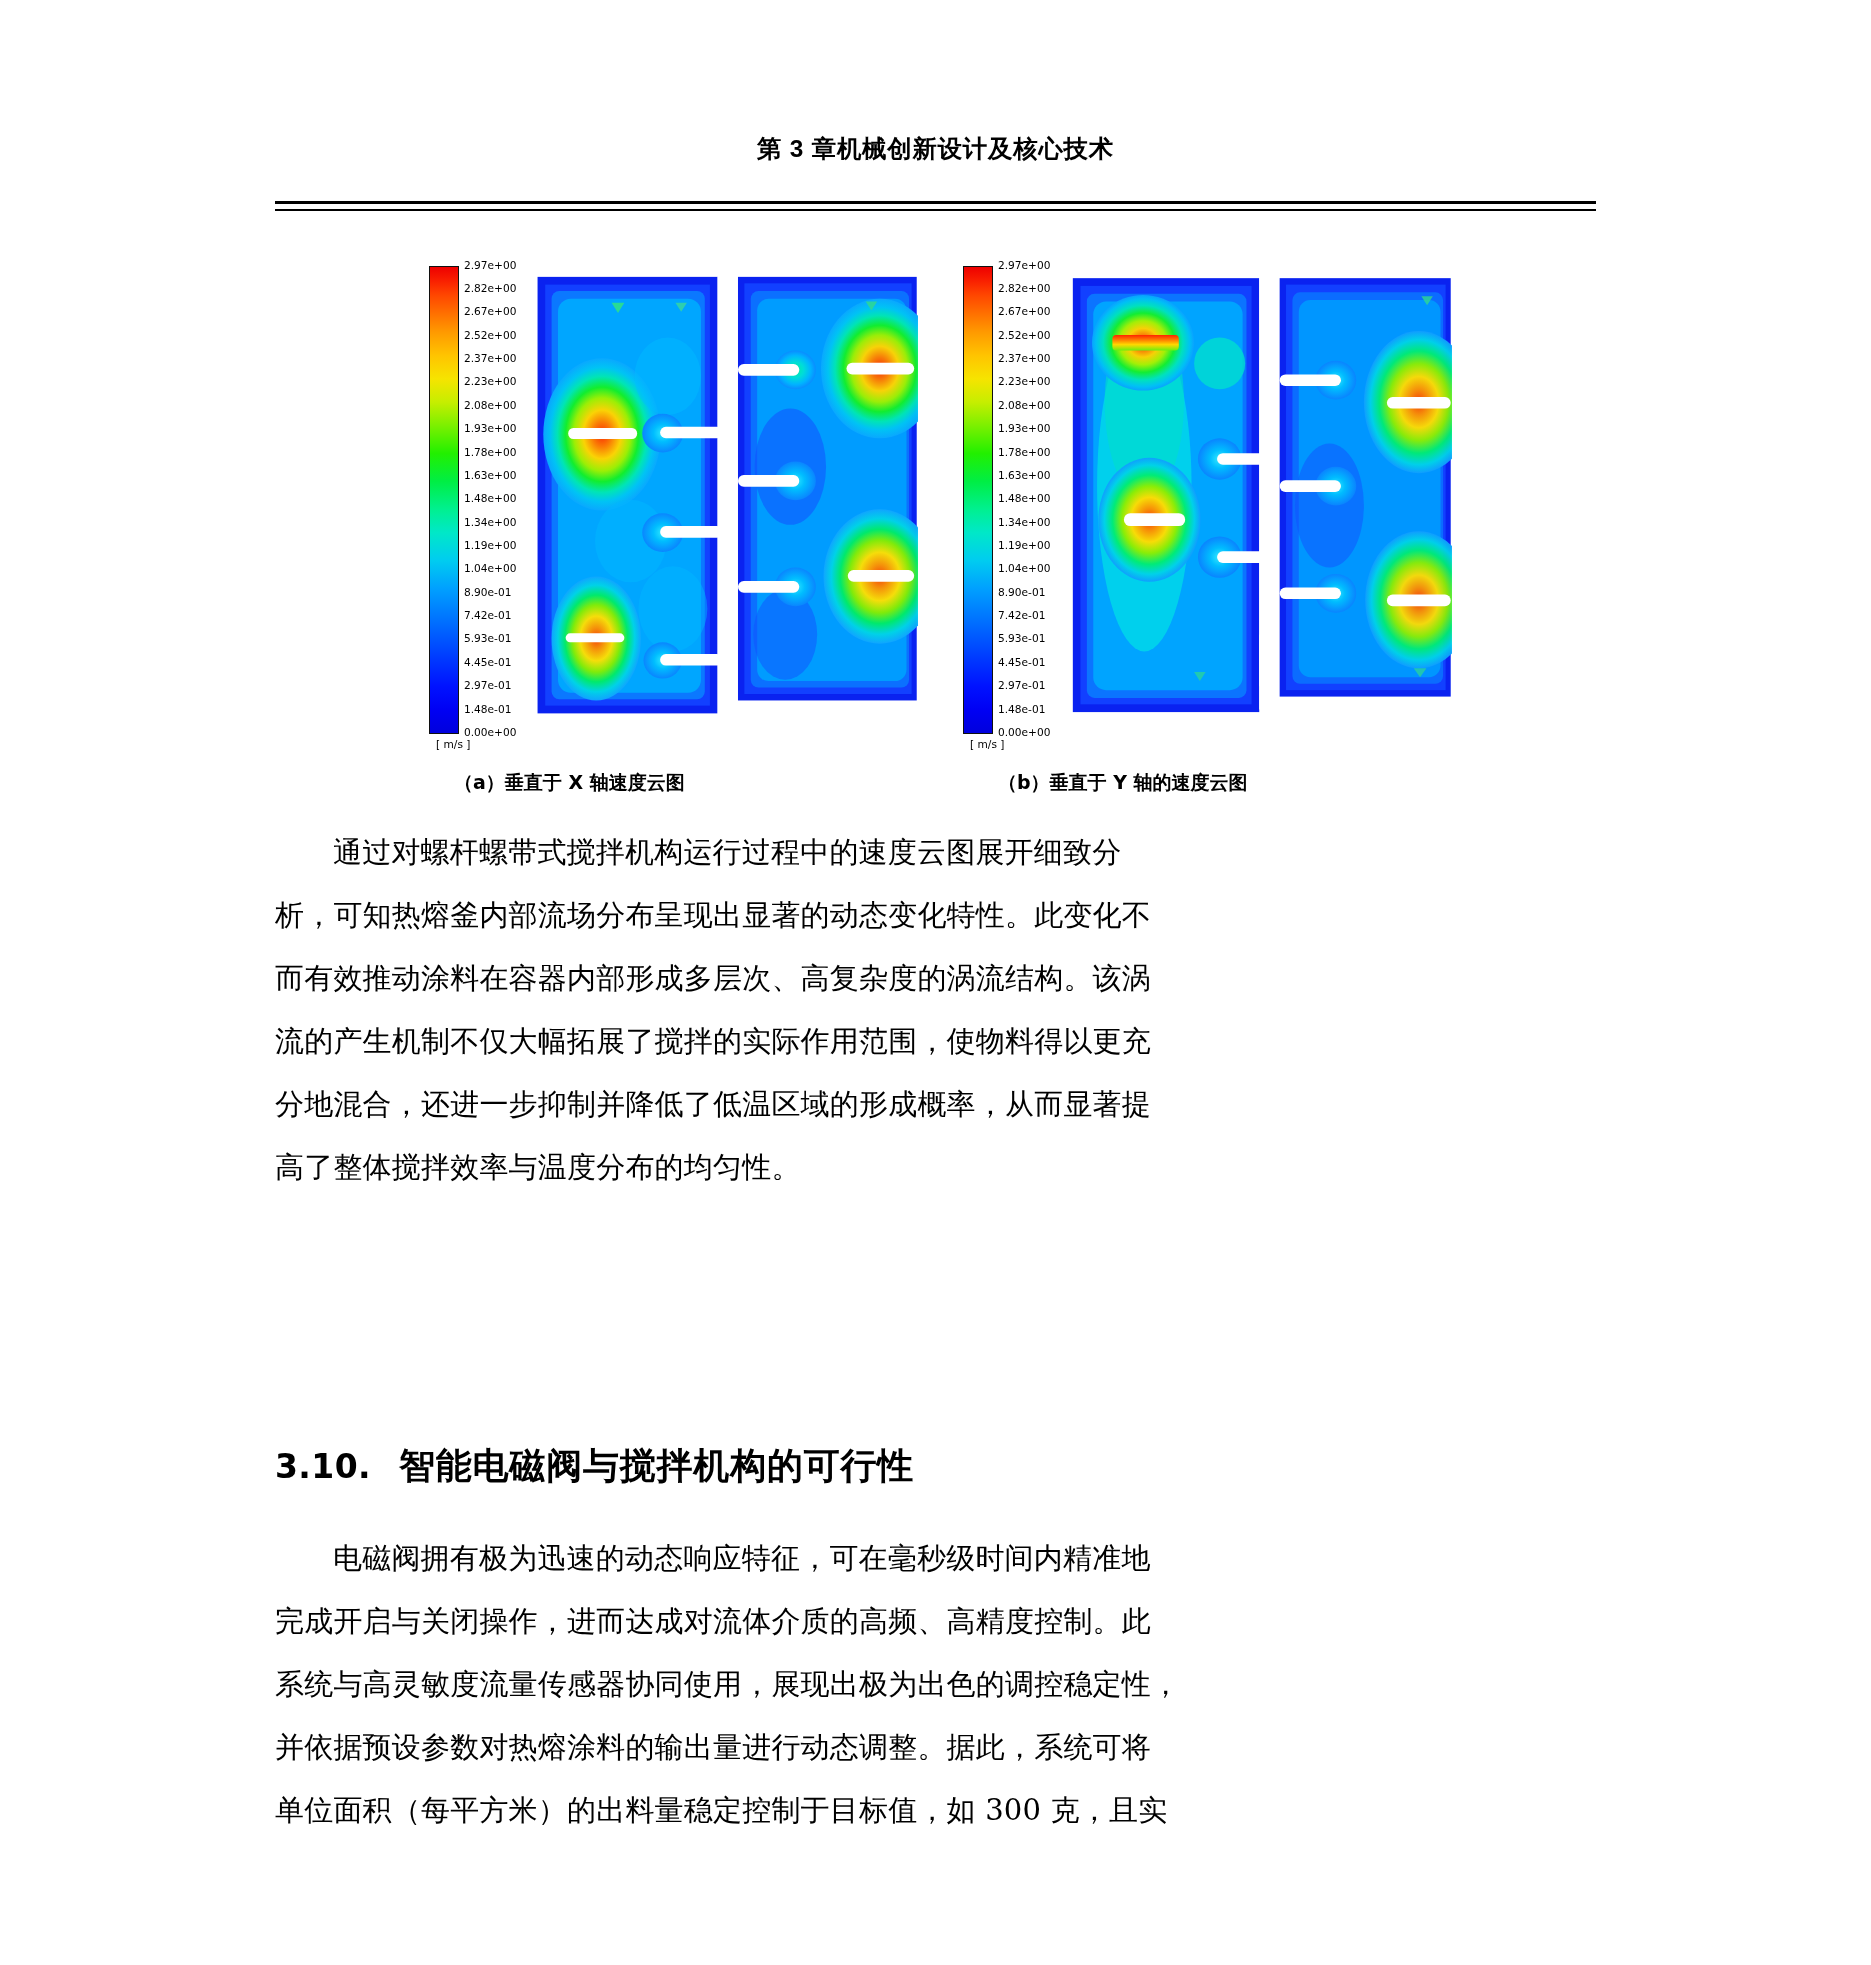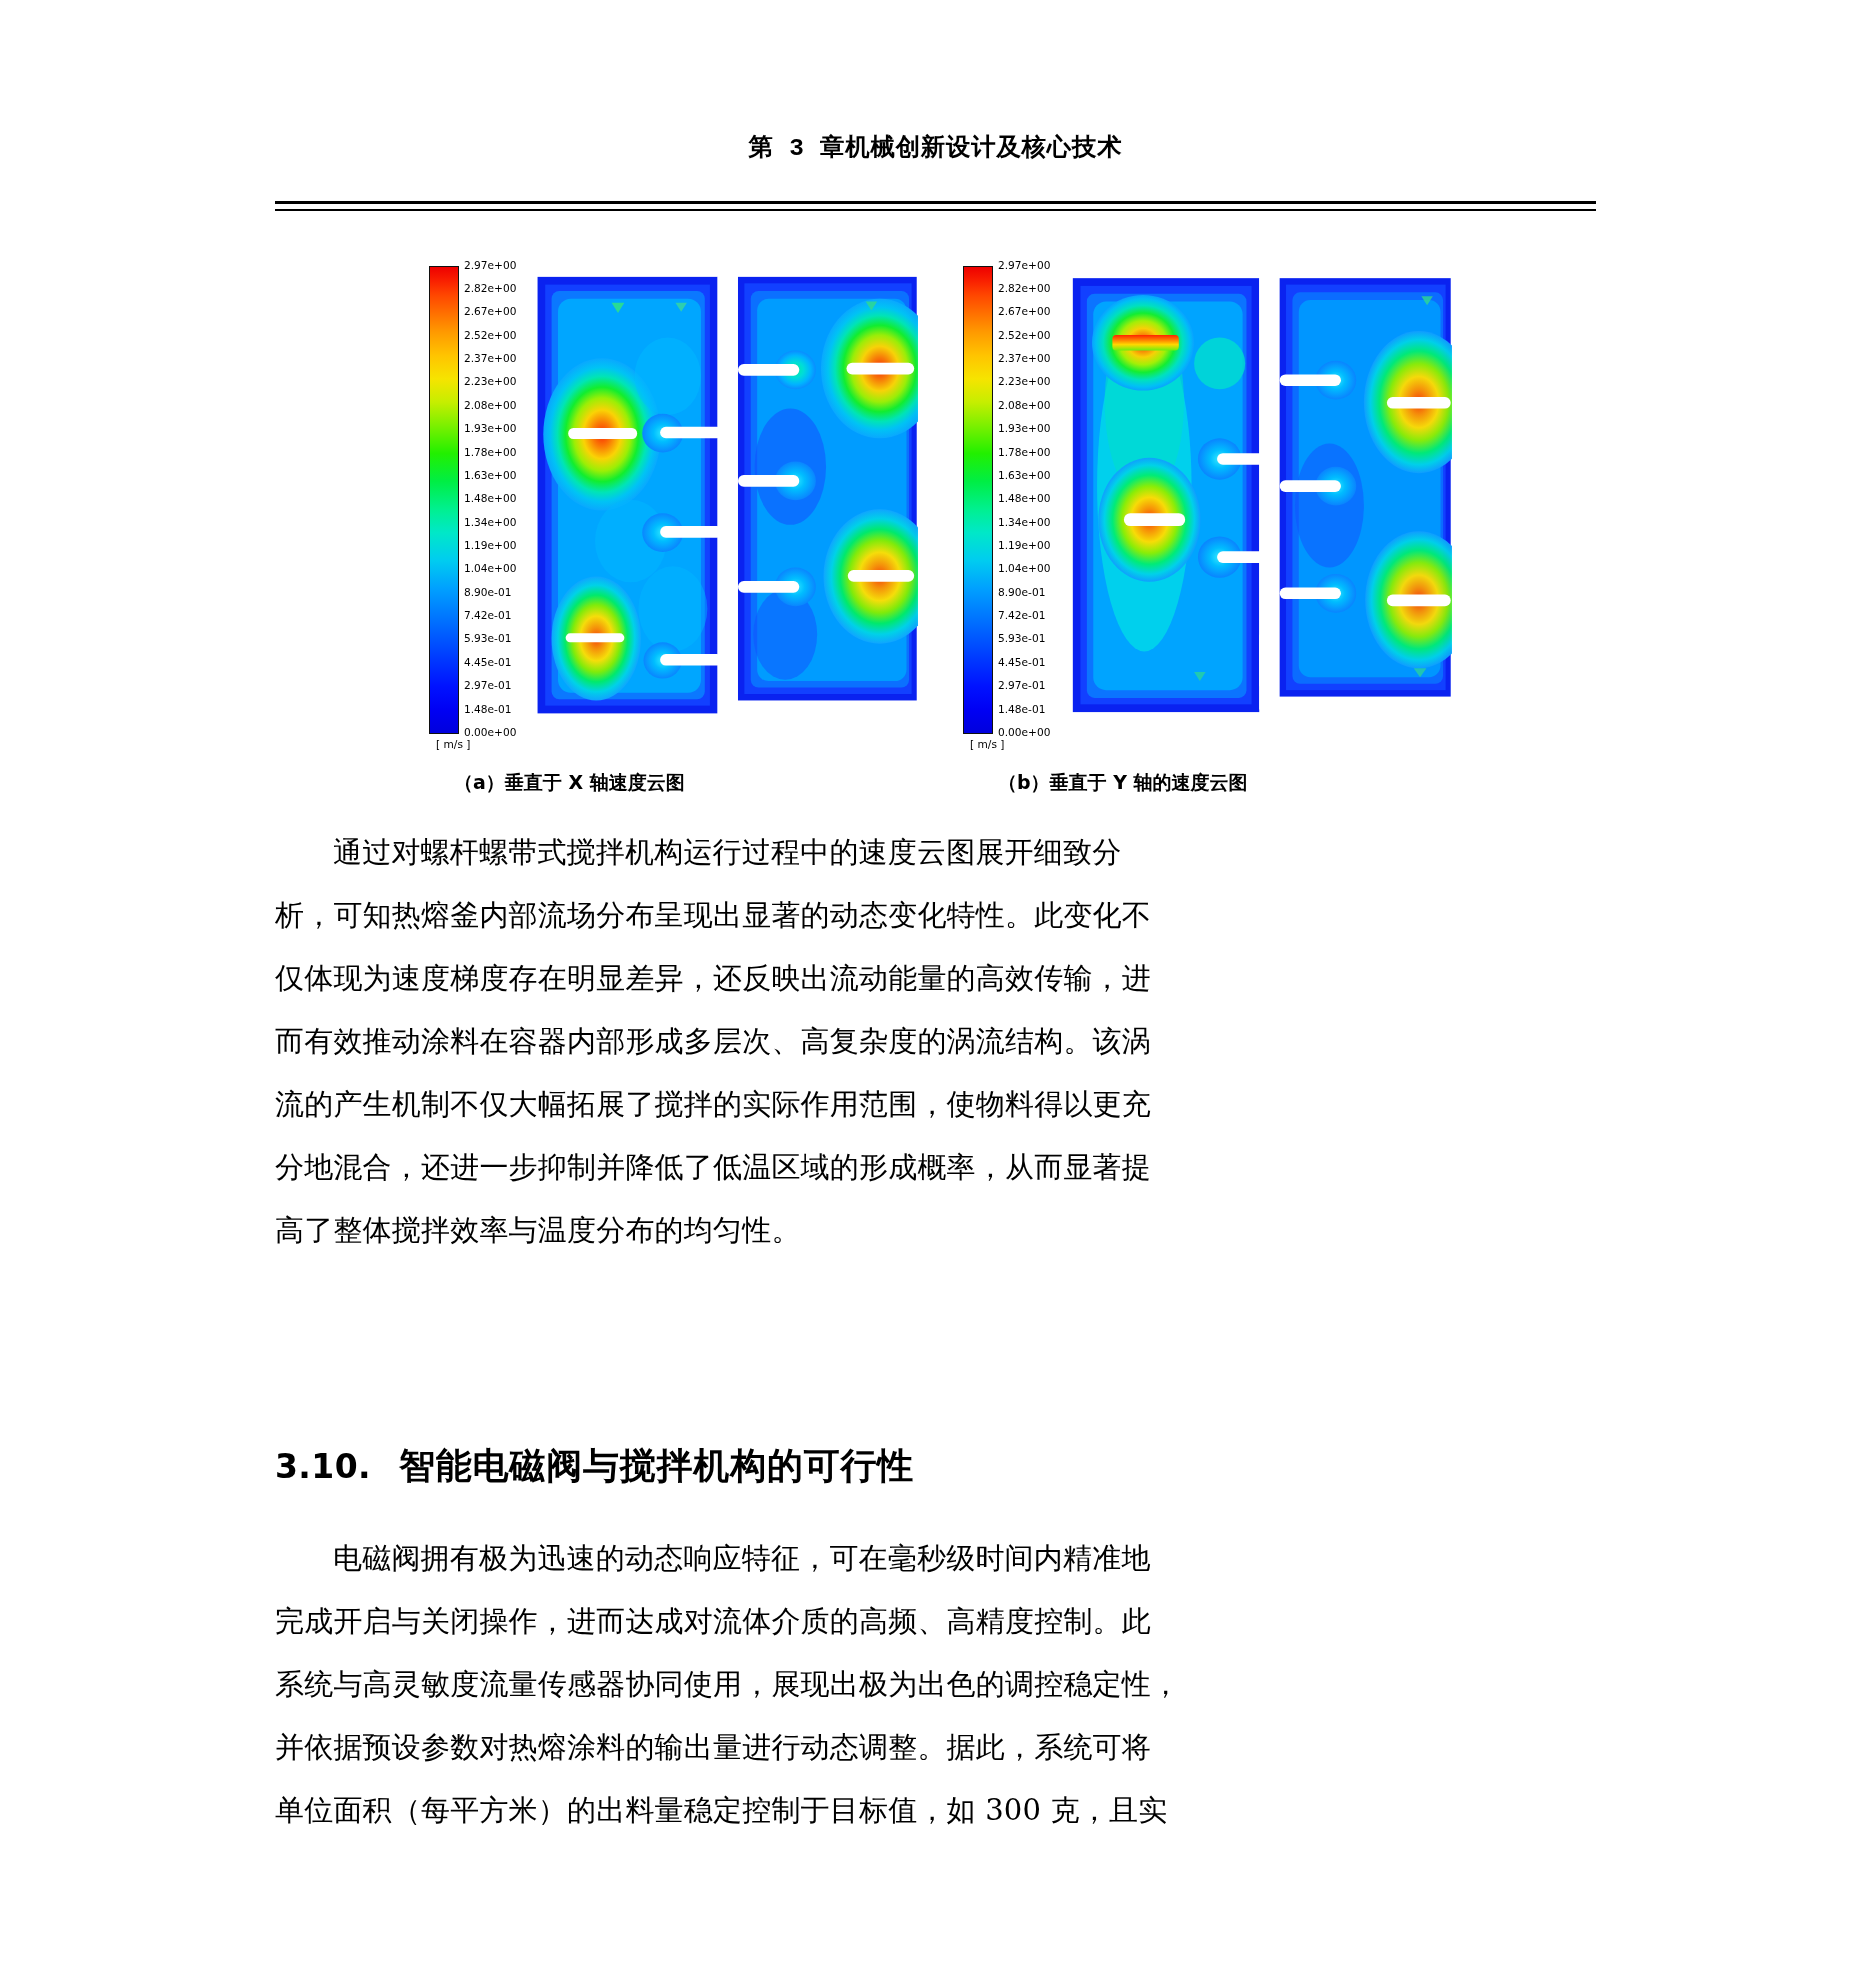--- a/index.html
+++ b/index.html
@@ -18,21 +18,21 @@
 
   
   .header-wrap {
     position: absolute;
     left: 275px;
     top: 136px;
     width: 1321px;
     text-align: center;
   }
   .header-title {
-    font-family: Liberation Mono, monospace;
+    font-family: Liberation Sans, sans-serif;
     font-size: 24.4px;
     font-weight: 700;
     color: #000000;
     letter-spacing: 0.8px;
     line-height: 1.1;
   }
   .header-rule-outer {
     position: absolute;
     left: 275px;
     width: 1321px;
@@ -436,21 +436,20 @@
   </div>
 
   <div class="captions">
     <div class="cap a">（a）垂直于 X 轴速度云图</div>
     <div class="cap b">（b）垂直于 Y 轴的速度云图</div>
   </div>
 
   <div class="body-text" style="top:821px;">
     <div class="para-line indent">通过对螺杆螺带式搅拌机构运行过程中的速度云图展开细致分</div>
     <div class="para-line">析，可知热熔釜内部流场分布呈现出显著的动态变化特性。此变化不</div>
-    <div class="para-line">仅体现为速度梯度存在明显差异，还反映出流动能量的高效传输，进</div>
     <div class="para-line">而有效推动涂料在容器内部形成多层次、高复杂度的涡流结构。该涡</div>
     <div class="para-line">流的产生机制不仅大幅拓展了搅拌的实际作用范围，使物料得以更充</div>
     <div class="para-line">分地混合，还进一步抑制并降低了低温区域的形成概率，从而显著提</div>
     <div class="para-line">高了整体搅拌效率与温度分布的均匀性。</div>
   </div>
 
   <div class="section-heading">
     <span class="sec-num">3.10.</span>
     <span class="sec-title">智能电磁阀与搅拌机构的可行性</span>
   </div>

